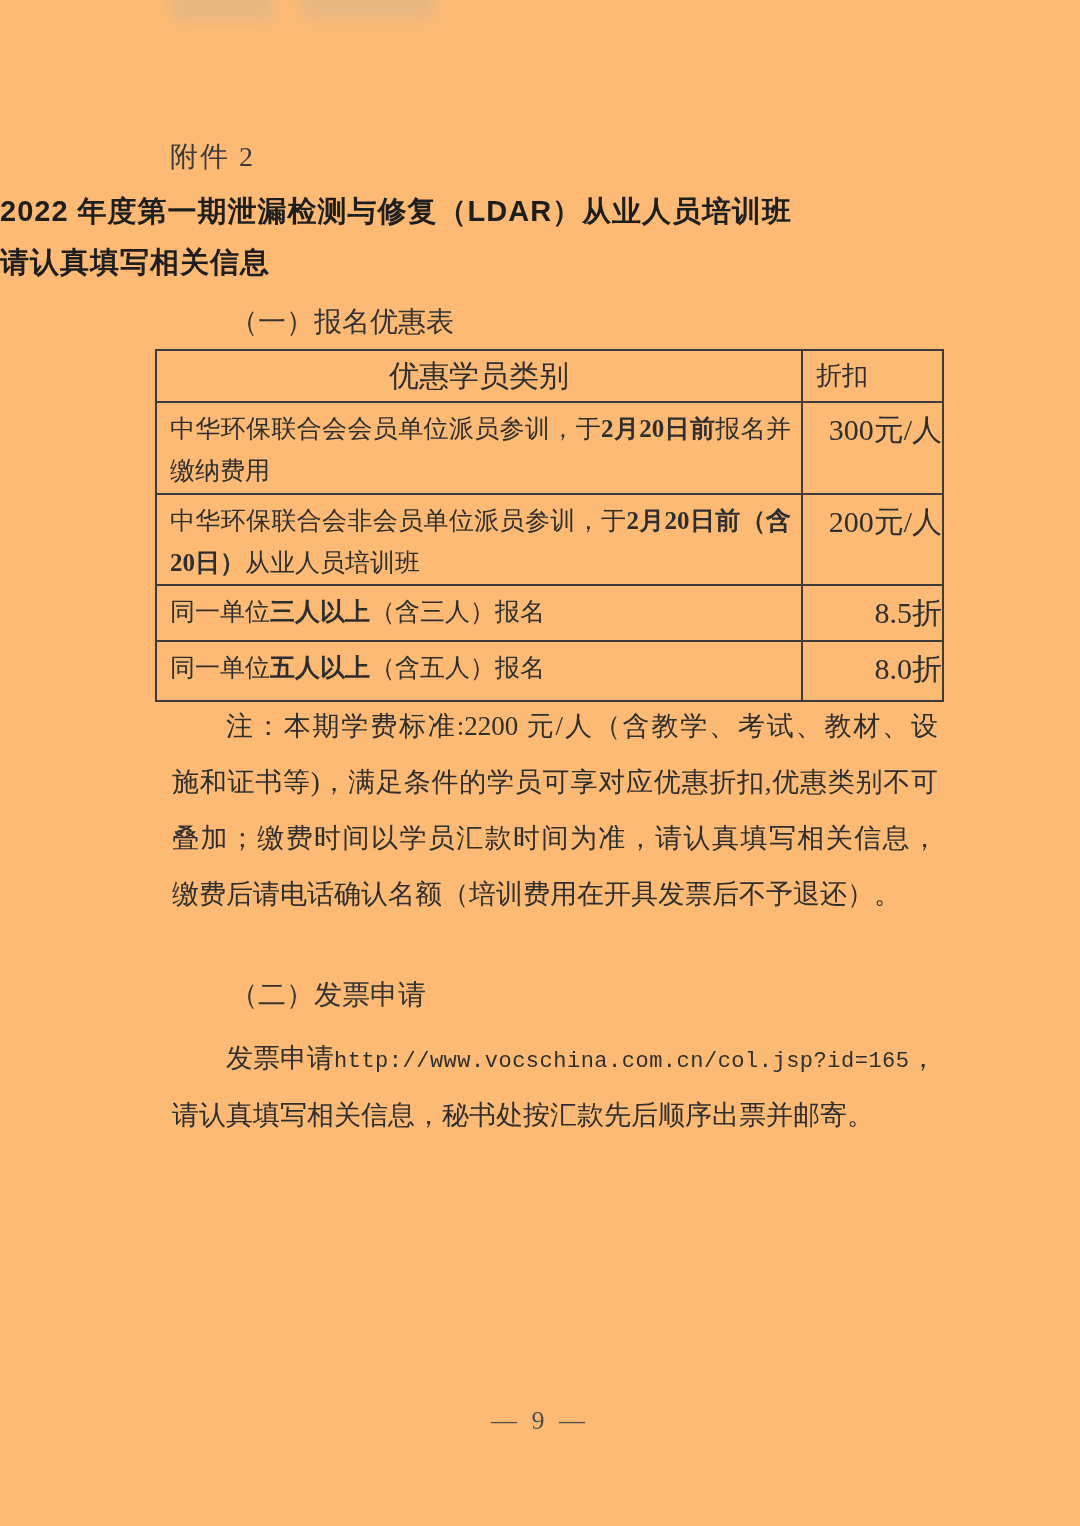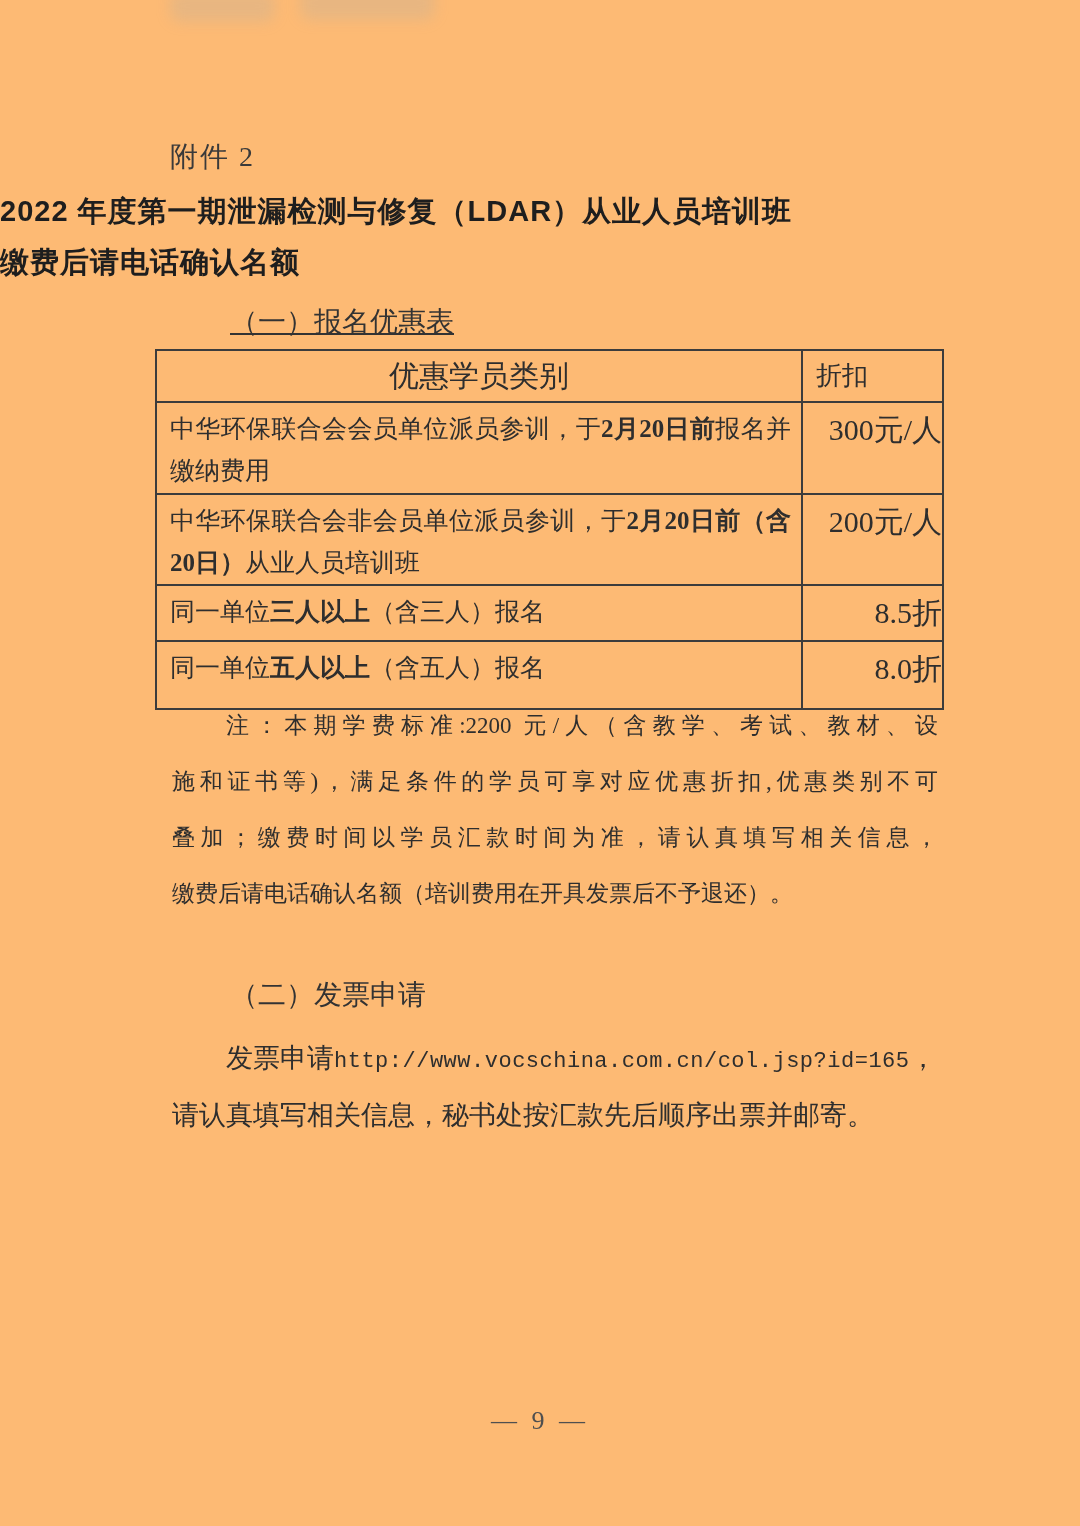--- a/index.html
+++ b/index.html
@@ -22,47 +22,47 @@
 
   .attachment{position:absolute;left:170px;top:138px;font-size:28px;letter-spacing:2px;color:#3a3a3a;}
   .title{
     position:absolute;left:0;width:1080px;text-align:left;
     font-family:"Liberation Sans","DejaVu Sans",sans-serif;
     font-weight:700;font-size:29px;color:#1e1e1e;letter-spacing:1px;
   }
   #title1{top:192px;}
   #title2{top:243px;}
   .section-heading{position:absolute;left:230px;font-size:28px;color:#333;}
-  #section1{top:303px;text-decoration:underline;}
+  #section1{top:303px;}
   #section2{top:976px;}
 
   table.discount{
     position:absolute;left:155px;top:349px;
     width:787px;border-collapse:collapse;table-layout:fixed;
     font-size:25px;color:#2e2e2e;
   }
   table.discount col.c1{width:646px;}
   table.discount col.c2{width:141px;}
   table.discount td{border:2px solid #3c3c3c;vertical-align:top;overflow:hidden;}
   table.discount thead tr{height:50px;}
   table.discount tbody tr:nth-child(1){height:92px;}
   table.discount tbody tr:nth-child(2){height:86px;}
   table.discount tbody tr:nth-child(3){height:56px;}
-  table.discount tbody tr:nth-child(4){height:68px;}
+  table.discount tbody tr:nth-child(4){height:60px;}
   td.hcat{text-align:center;line-height:48px;font-size:30px;}
   td.hval{padding-left:13px;line-height:48px;font-size:26px;}
   td.cat{padding:5px 10px 0 13px;}
   td.val{padding:7px 0 0 13px;font-size:30px;line-height:40px;text-align:right;}
   .cat .ln{line-height:42px;}
 
   .b{font-weight:700;}
   .m{font-family:"Liberation Mono","DejaVu Sans Mono",monospace;font-size:22px;letter-spacing:.5px;}
   .fill{text-align:justify;text-align-last:justify;}
 
-  .note{position:absolute;left:172px;top:698px;width:766px;font-size:23px;color:#2e2e2e;}
+  .note{position:absolute;left:172px;top:698px;width:766px;font-size:27px;color:#2e2e2e;}
   .note .ln{height:56px;line-height:56px;white-space:nowrap;}
   .note .ln.fill{white-space:normal;}
   .note .ln:first-child{text-indent:54px;}
 
   .invoice{position:absolute;left:172px;top:1030px;width:776px;font-size:27px;color:#2e2e2e;}
   .invoice .ln{height:57px;line-height:57px;}
   .invoice .ln:first-child{text-indent:54px;}
 
   .footer{
     position:absolute;left:0;top:1406px;width:1080px;text-align:center;
@@ -72,21 +72,21 @@
 </head>
 <body>
 
 <div class="page">
   <div class="smudge" id="smudge1"></div>
   <div class="smudge" id="smudge2"></div>
 
   <div class="attachment">附件 2</div>
 
   <div class="title" id="title1">2022 年度第一期泄漏检测与修复（LDAR）从业人员培训班</div>
-  <div class="title" id="title2">缴费后请电话确认名额</div>
+  <div class="title" id="title2">请认真填写相关信息</div>
 
   <div class="section-heading" id="section1">（一）报名优惠表</div>
 
   <table class="discount">
     <colgroup>
         <col class="c1">
         <col class="c2">
       </colgroup>
     <thead>
       <tr>

